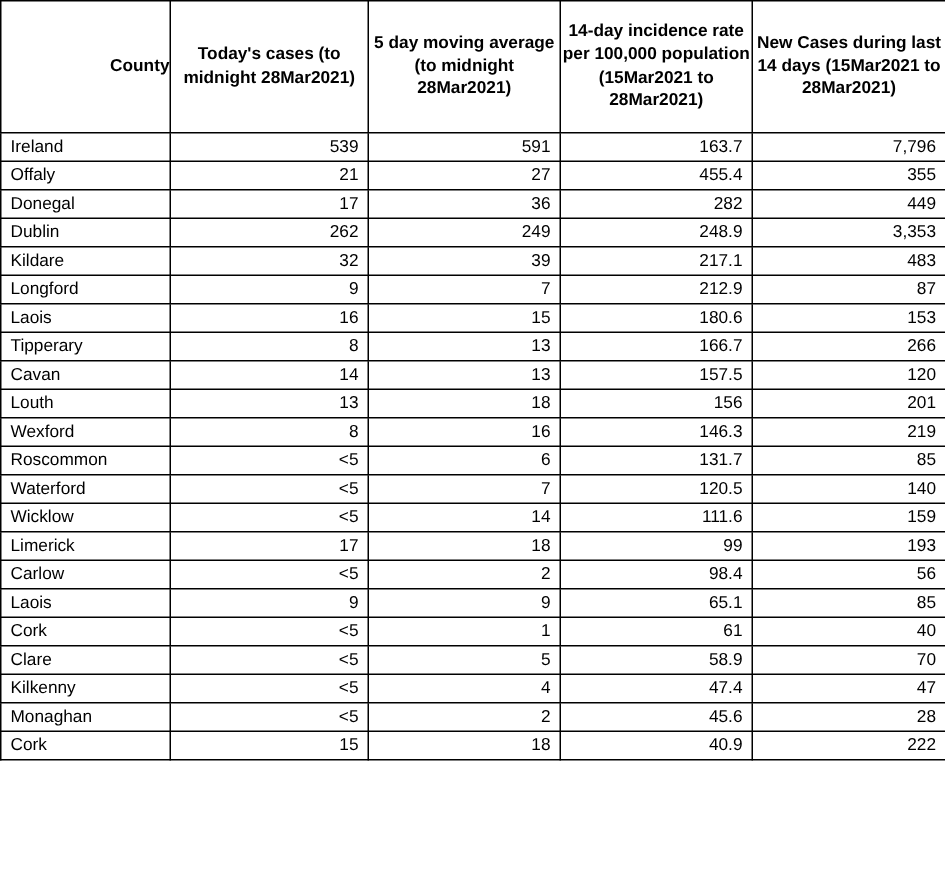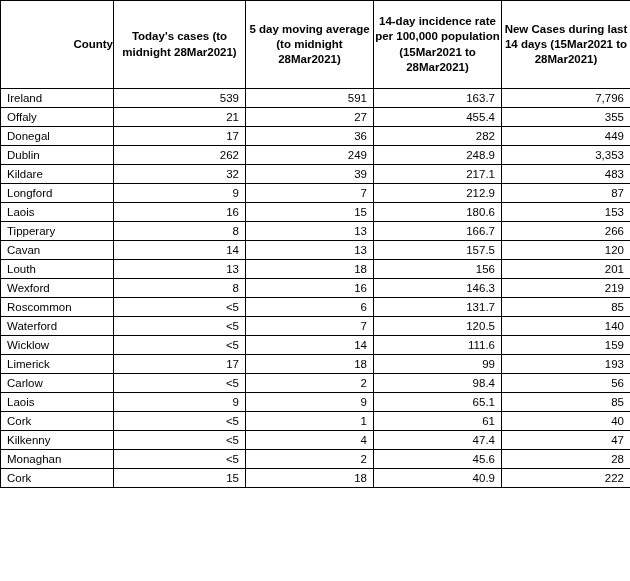--- a/index.html
+++ b/index.html
@@ -212,20 +212,27 @@
         <td class="num">85</td>
       </tr>
       <tr>
         <td class="name">Cork</td>
         <td class="num">&lt;5</td>
         <td class="num">1</td>
         <td class="num">61</td>
         <td class="num">40</td>
       </tr>
       <tr>
+        <td class="name">Clare</td>
+        <td class="num">&lt;5</td>
+        <td class="num">5</td>
+        <td class="num">58.9</td>
+        <td class="num">70</td>
+      </tr>
+      <tr>
         <td class="name">Kilkenny</td>
         <td class="num">&lt;5</td>
         <td class="num">4</td>
         <td class="num">47.4</td>
         <td class="num">47</td>
       </tr>
       <tr>
         <td class="name">Monaghan</td>
         <td class="num">&lt;5</td>
         <td class="num">2</td>

